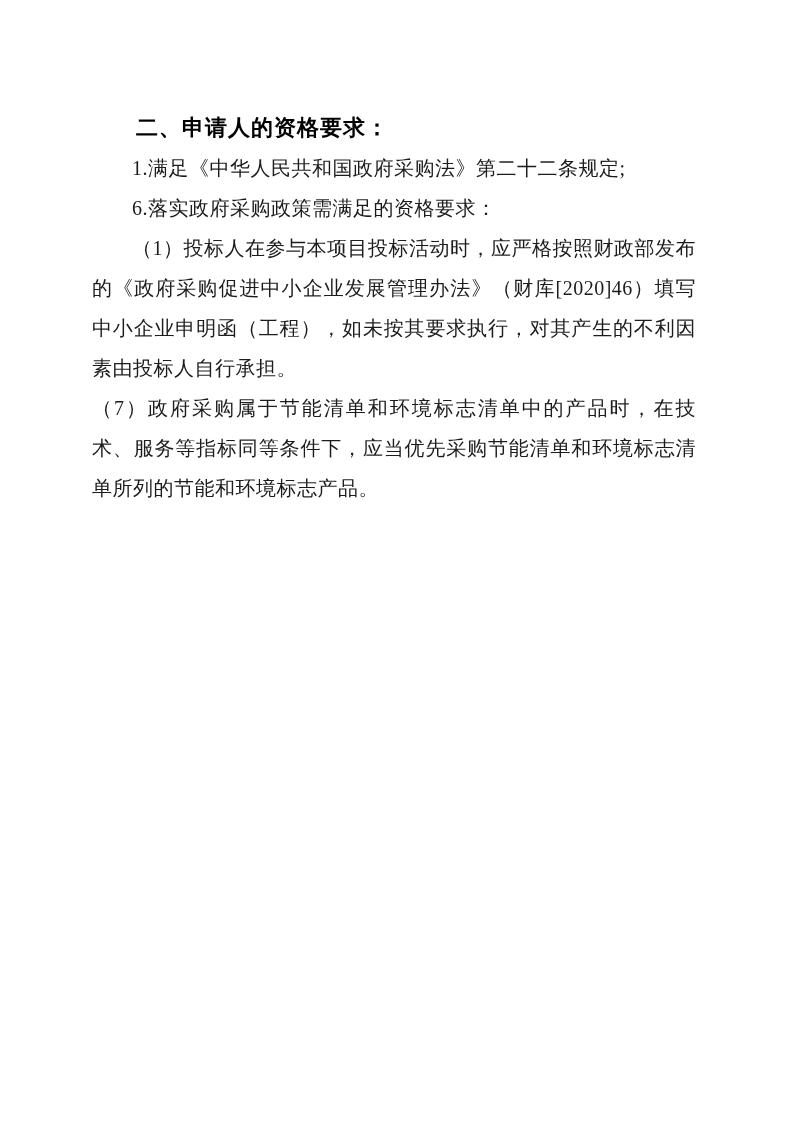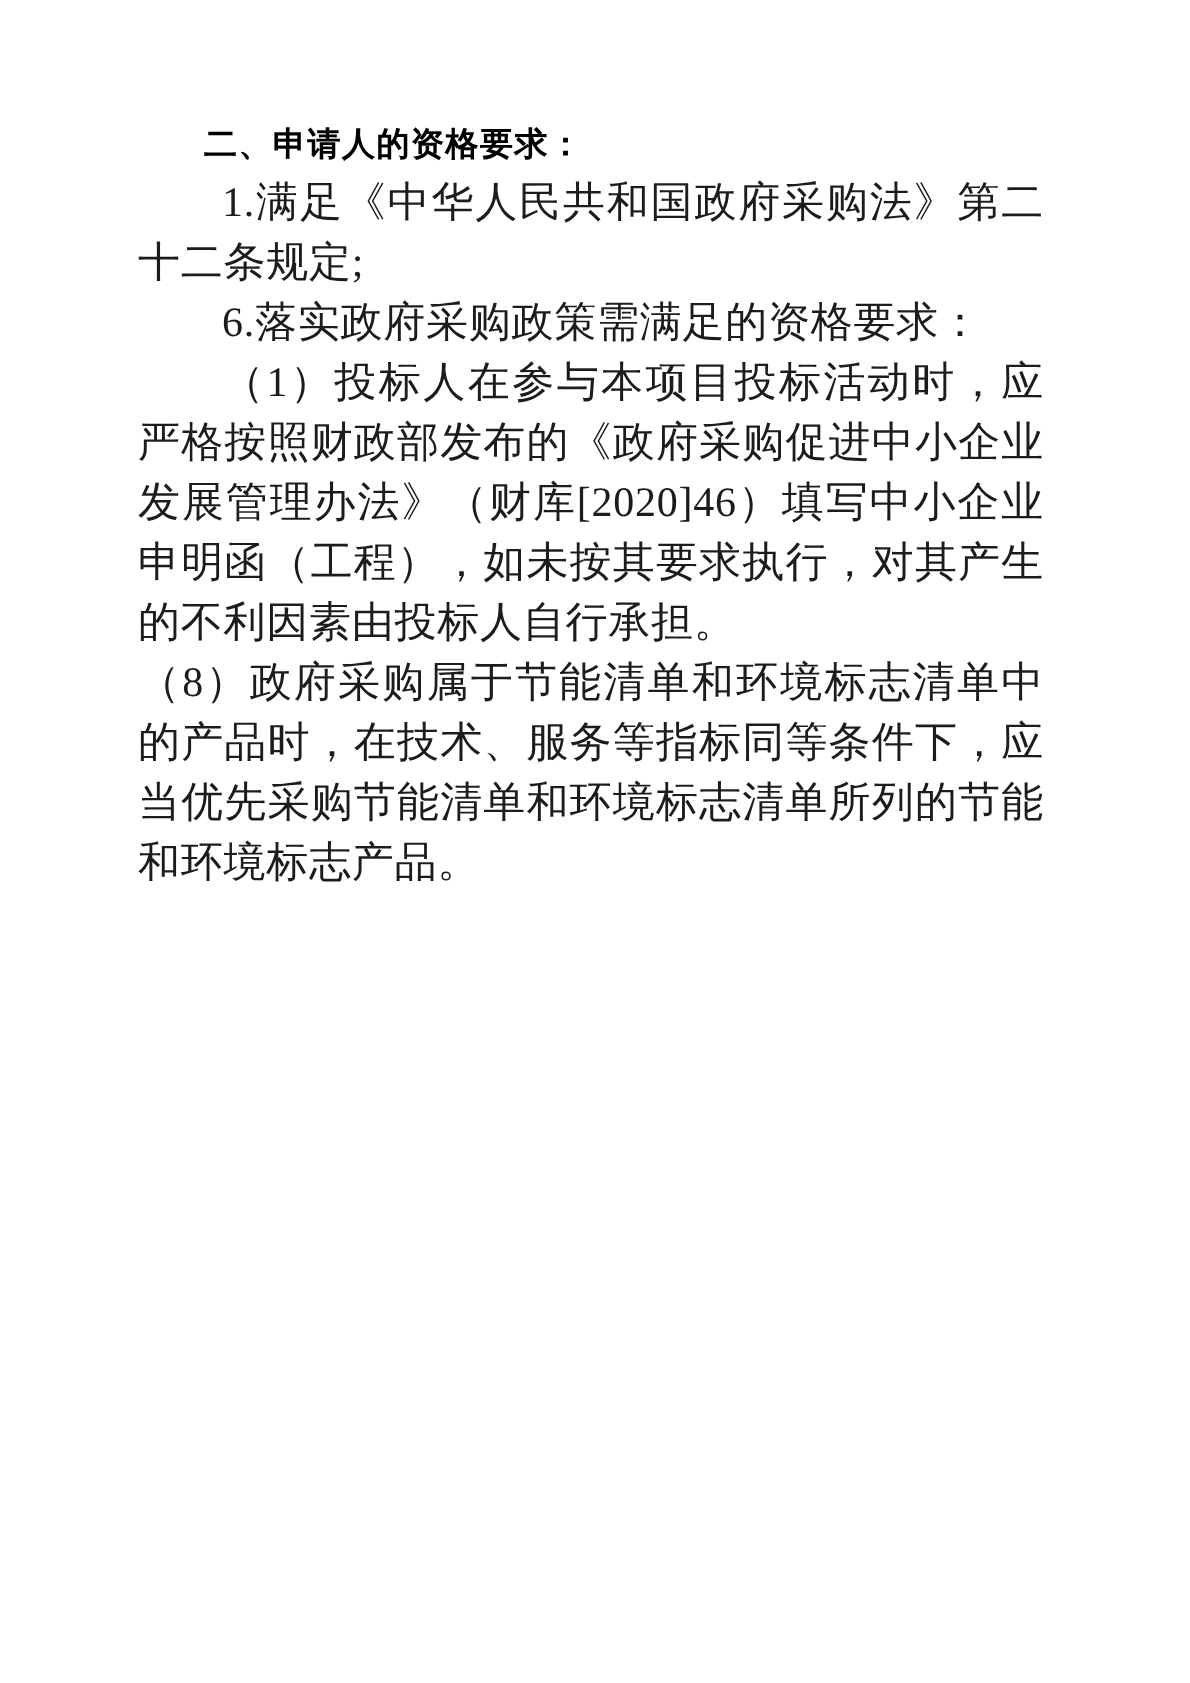--- a/index.html
+++ b/index.html
@@ -6,50 +6,50 @@
     margin: 0;
     padding: 0;
     background: #ffffff;
   }
   .page {
     position: relative;
     width: 793px;
     height: 1122px;
     background: #ffffff;
     box-sizing: border-box;
-    padding: 76px 97px 0 92px;
+    padding: 108px 97px 0 92px;
     font-family: "Liberation Serif", "DejaVu Serif", serif;
     color: #1c1c1c;
     overflow: hidden;
   }
   .heading {
     margin: 0;
     font-size: 22px;
     font-weight: bold;
     line-height: 40px;
     text-indent: 2em;
     color: #000000;
     letter-spacing: 1px;
   }
   .para {
     margin: 0;
-    font-size: 28px;
+    font-size: 20px;
     line-height: 40px;
     text-align: justify;
     text-justify: inter-character;
     letter-spacing: 0.5px;
   }
   .para.indent {
     text-indent: 2em;
   }
 </style>
 </head>
 <body>
 
 <div class="page">
   <h2 class="heading">二、申请人的资格要求：</h2>
   <div>
       <p class="para indent">1.满足《中华人民共和国政府采购法》第二十二条规定;</p>
       <p class="para indent">6.落实政府采购政策需满足的资格要求：</p>
       <p class="para indent">（1）投标人在参与本项目投标活动时，应严格按照财政部发布的《政府采购促进中小企业发展管理办法》（财库[2020]46）填写中小企业申明函（工程），如未按其要求执行，对其产生的不利因素由投标人自行承担。</p>
-      <p class="para">（8）政府采购属于节能清单和环境标志清单中的产品时，在技术、服务等指标同等条件下，应当优先采购节能清单和环境标志清单所列的节能和环境标志产品。</p>
+      <p class="para">（7）政府采购属于节能清单和环境标志清单中的产品时，在技术、服务等指标同等条件下，应当优先采购节能清单和环境标志清单所列的节能和环境标志产品。</p>
     </div>
 </div>
 
 </body></html>

